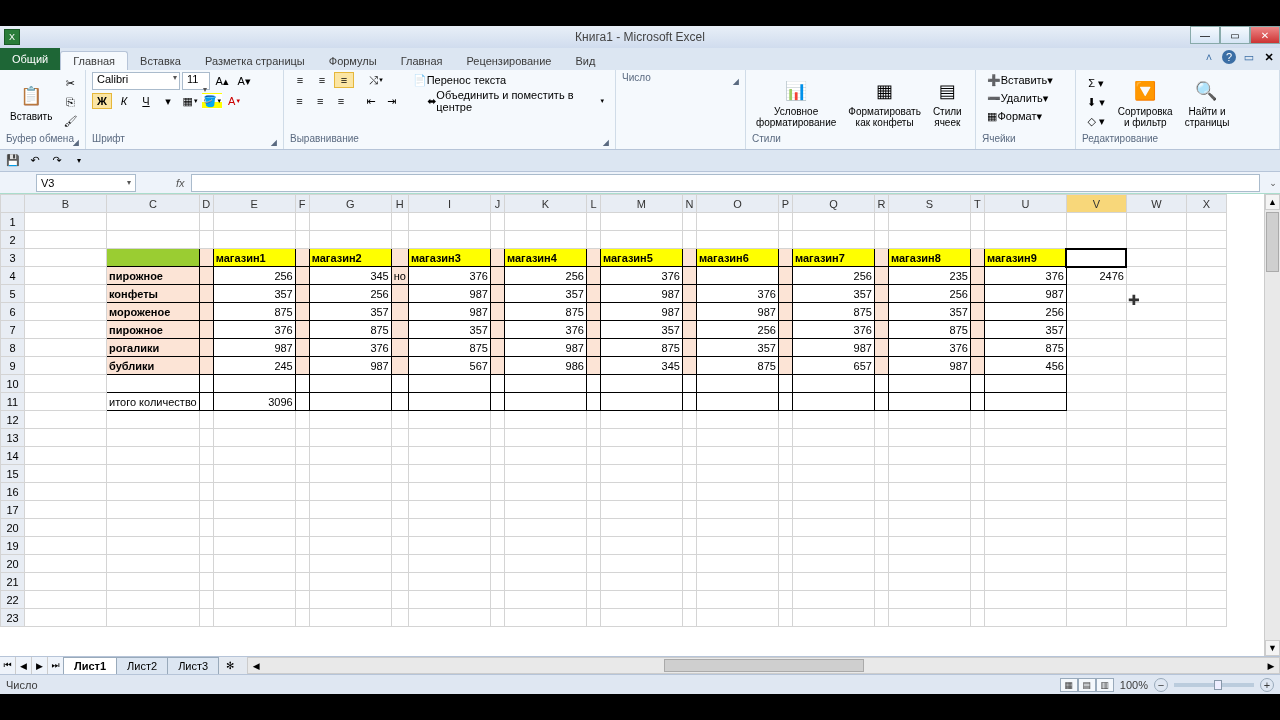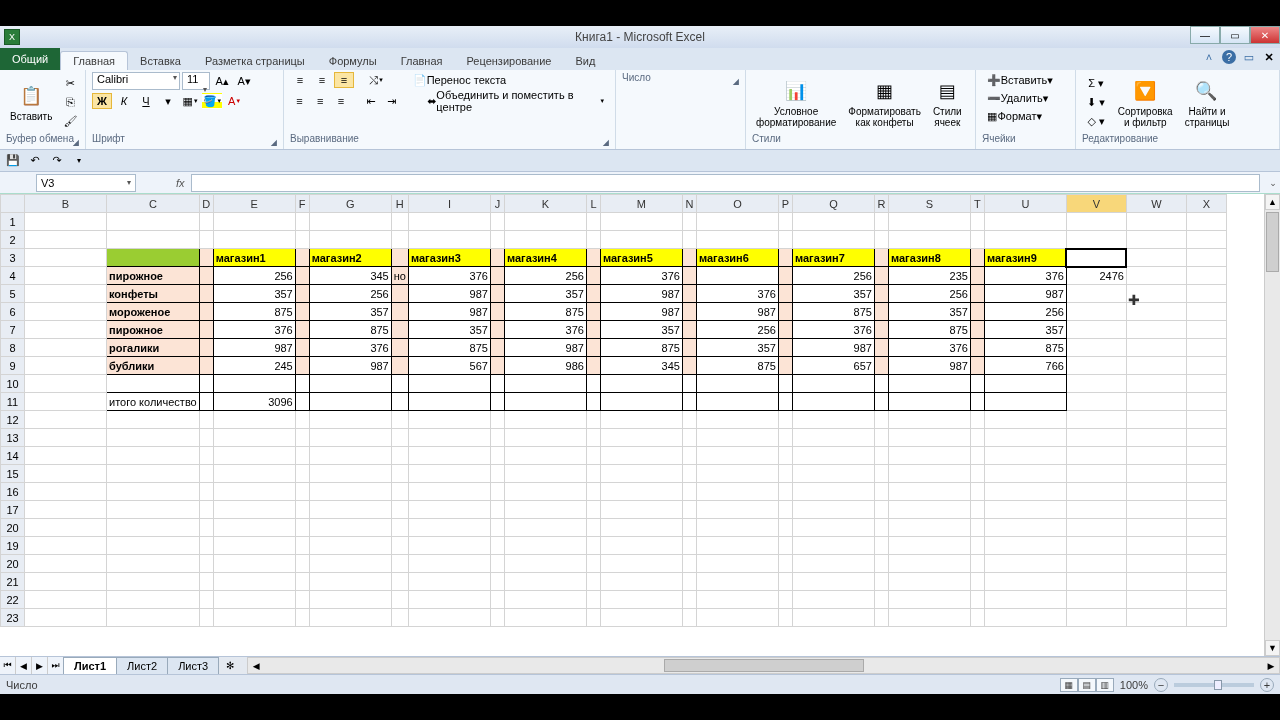--- a/index.html
+++ b/index.html
@@ -545,21 +545,21 @@
               <td class="cell data-cell" style="">986</td>
               <td class="cell pink-narrow" style=""></td>
               <td class="cell data-cell" style="">345</td>
               <td class="cell pink-narrow" style=""></td>
               <td class="cell data-cell" style="">875</td>
               <td class="cell pink-narrow" style=""></td>
               <td class="cell data-cell" style="">657</td>
               <td class="cell pink-narrow" style=""></td>
               <td class="cell data-cell" style="">987</td>
               <td class="cell pink-narrow" style=""></td>
-              <td class="cell data-cell" style="">766</td>
+              <td class="cell data-cell" style="">456</td>
               <td class="cell " style=""></td>
               <td class="cell " style=""></td>
               <td class="cell " style=""></td>
             </tr>
           </tbody>
           <tbody>
             <tr>
               <td class="rowhdr">10</td>
               <td class="cell " style=""></td>
               <td class="cell bordered" style=""></td>

